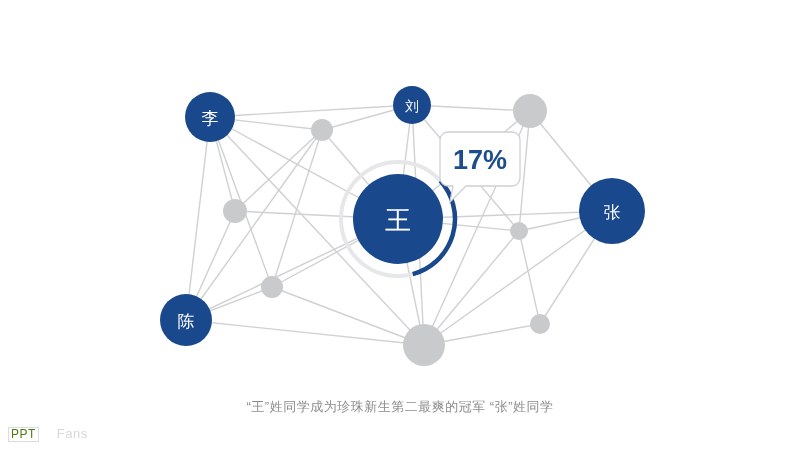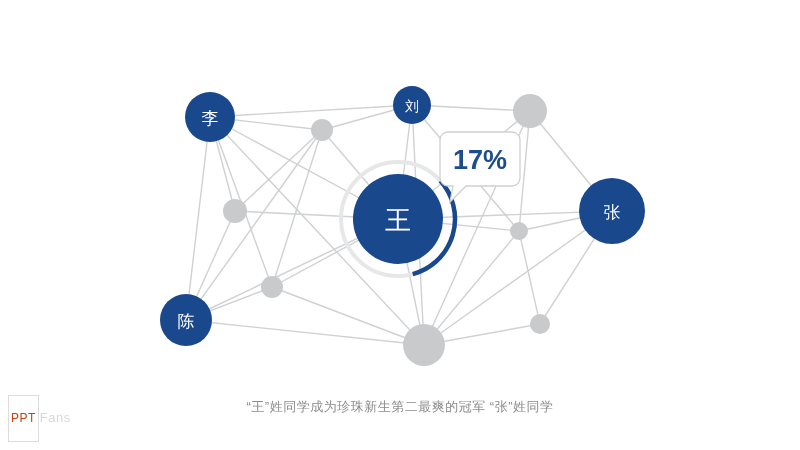--- a/index.html
+++ b/index.html
@@ -43,23 +43,23 @@
     left: 8px;
     bottom: 8px;
     font-family: "Liberation Sans", sans-serif;
     font-size: 13px;
     color: #d8d8d8;
     letter-spacing: 0.5px;
   }
   .watermark .wm-box {
     display: inline-block;
     border: 1px solid #dcdcdc;
-    color: #c2410c;
-    padding: 16px 2px;
-    margin-right: 1px;
+    color: #4d7c0f;
+    padding: 0 2px;
+    margin-right: 18px;
     font-size: 12px;
     line-height: 13px;
   }
   .pct-text {
     font-family: "Liberation Sans", sans-serif;
     font-weight: bold;
     fill: #1d4d8c;
     text-anchor: middle;
     dominant-baseline: central;
   }

